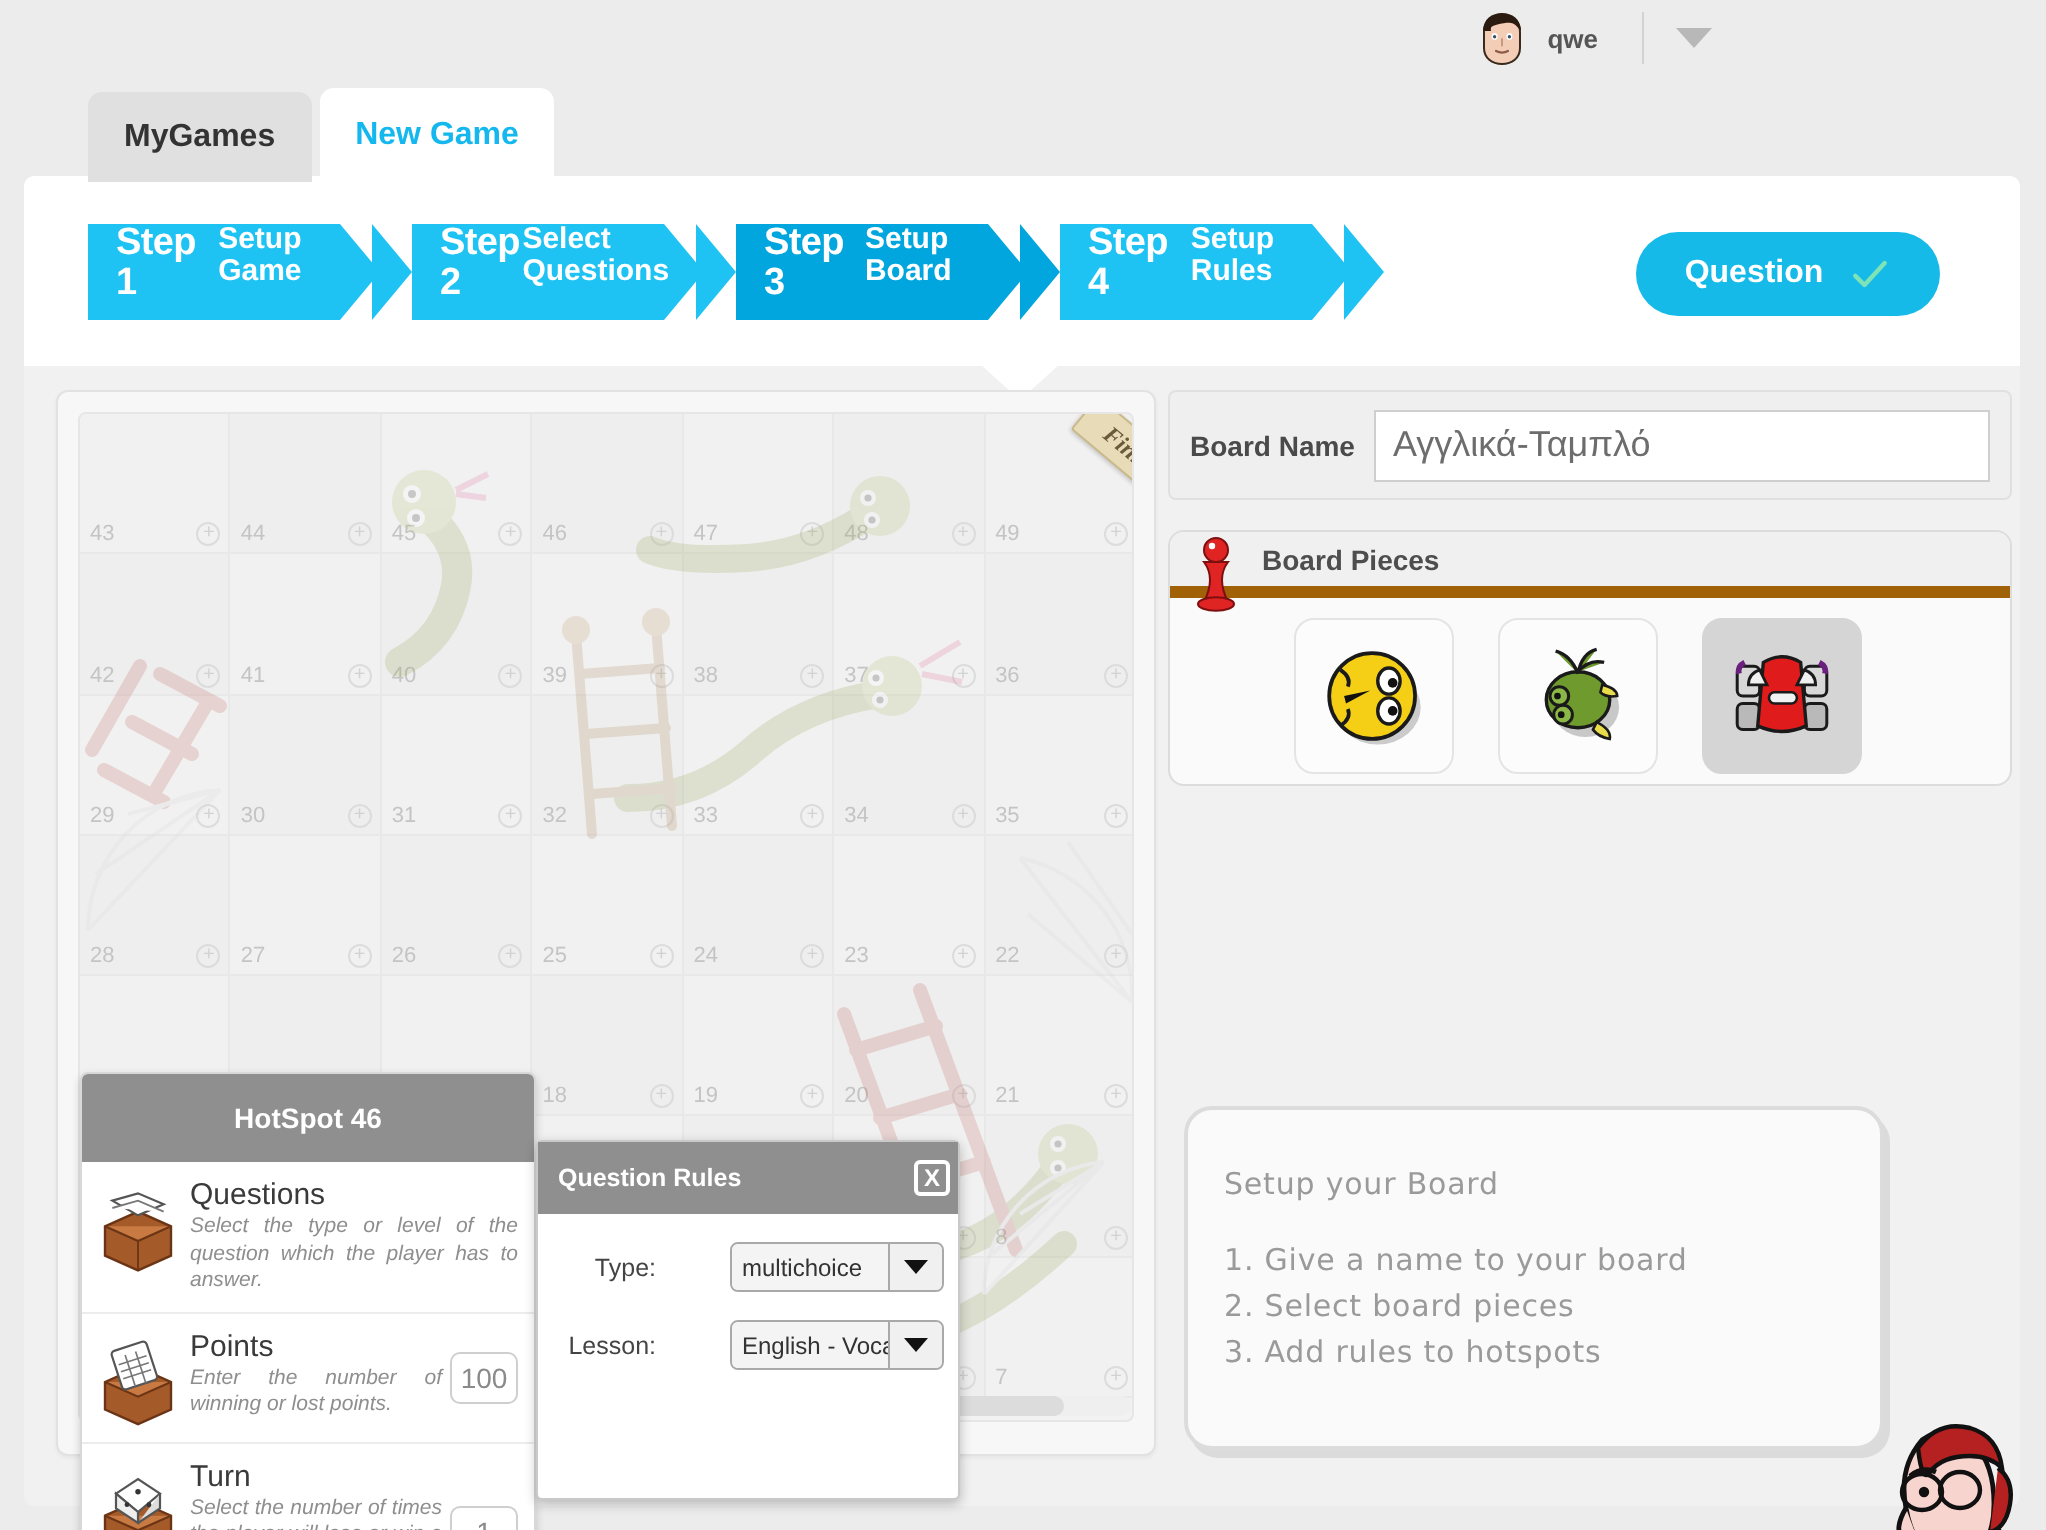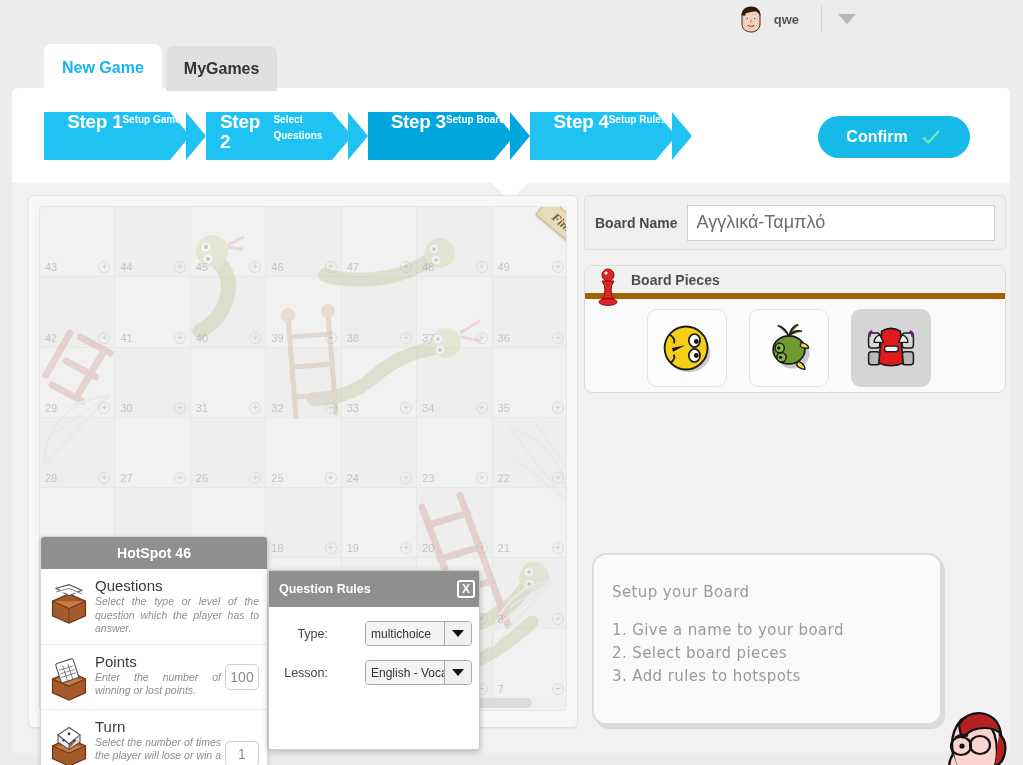--- a/index.html
+++ b/index.html
@@ -62,21 +62,21 @@
     z-index: 0;
   }
   .step.light .step-shape { background: #1fc3f3; }
   .step.dark .step-shape { background: #00a6dd; }
   .step-arrowhead {
     position: absolute; right: -16px; top: 0; width: 20px; height: 48px;
     clip-path: polygon(0 0, 100% 50%, 0 100%);
     z-index: 0;
   }
   .step .t1 { position: relative; z-index: 2; font-size: 19px; font-weight: bold; line-height: 20px; letter-spacing: -0.3px; }
-  .step .t2 { position: relative; z-index: 2; font-size: 10px; font-weight: bold; line-height: 16px; }
+  .step .t2 { position: relative; z-index: 2; font-size: 15px; font-weight: bold; line-height: 16px; }
 
   .confirm-btn {
     position: absolute; top: 28px; right: 40px;
     width: 152px; height: 42px; border-radius: 21px;
     background: #16bae8; border: none; cursor: pointer;
     display: flex; align-items: center; justify-content: center;
     color: #fff; font-size: 16px; font-weight: bold; gap: 12px;
   }
   .check-icon { width: 22px; height: 22px; flex: 0 0 auto; }
 
@@ -147,21 +147,21 @@
   #sign-finish { left: 495px; top: 8px; width: 62px; height: 22px; transform: rotate(40deg); z-index: 30; }
   #sign-start  { left: 20px; top: 448px; width: 56px; height: 22px; transform: rotate(-22deg); z-index: 30; opacity: .75; }
 
   
   .hotspot {
     position: absolute; left: 28px; top: 353px; width: 228px;
     background: #fff; border: 1px solid #d8d8d8; border-radius: 4px;
     box-shadow: 0 2px 5px rgba(0,0,0,.18); z-index: 40;
   }
   .hotspot-title {
-    height: 32px; background: #8f8f8f; color: #fff;
+    height: 44px; background: #8f8f8f; color: #fff;
     display: flex; align-items: center; justify-content: center;
     font-size: 14px; font-weight: bold; border-radius: 3px 3px 0 0;
   }
   .hs-row {
     display: flex; padding: 8px 8px 8px 6px;
     border-bottom: 1px solid #ececec; position: relative;
   }
   .hs-row:last-child { border-bottom: none; }
   .hs-icon { width: 44px; height: 44px; flex: 0 0 auto; margin-right: 4px; margin-top: 4px; }
   .hs-body { flex: 1; min-width: 0; }
@@ -272,25 +272,25 @@
         <path d="M14 14.5v3.2" stroke="#c99b7e" stroke-width="1" fill="none" stroke-linecap="round"></path>
       </svg>
     </div>
     <span class="username">qwe</span>
     <div class="vdiv"></div>
     <div class="caret-down"></div>
   </div>
 </div>
 
 <div class="tabs">
+  <div class="tab inactive">
+    <span>MyGames</span>
+  </div>
   <div class="tab active">
     <span>New Game</span>
-  </div>
-  <div class="tab inactive">
-    <span>MyGames</span>
   </div>
 </div>
 
 <div class="panel">
   <div class="steps">
 
     <div class="step light">
       <div class="step-shape"></div>
       <span class="t1">Step 1</span>
       <span class="t2">Setup Game</span>
@@ -313,21 +313,21 @@
 
     <div class="step light">
       <div class="step-shape"></div>
       <span class="t1">Step 4</span>
       <span class="t2">Setup Rules</span>
     <div class="step-arrowhead" style="background: rgb(31, 195, 243);"></div>
       </div>
   </div>
 
   <button class="confirm-btn">
-    <span>Confirm</span>
+    <span>Question</span>
     <svg class="check-icon" viewBox="0 0 24 24">
       <path d="M4 13l5 5L20 6" fill="none" stroke="#7fe3b8" stroke-width="2.4" stroke-linecap="round" stroke-linejoin="round"></path>
     </svg>
   </button>
 </div>
 
 <div class="content">
   <div class="notch"></div>
 
   <div class="board-outer">

